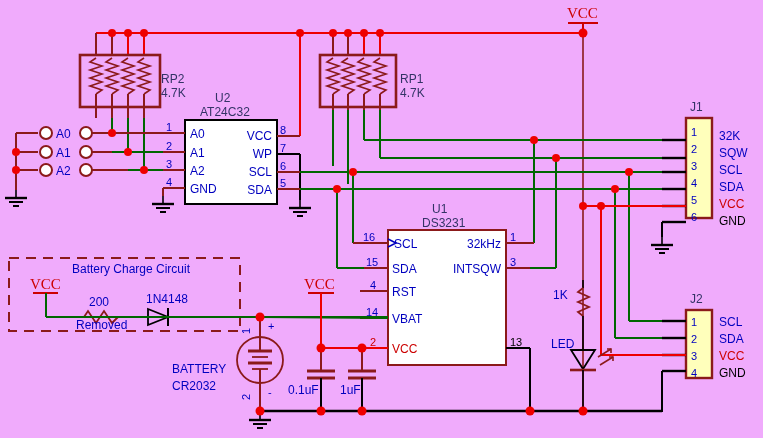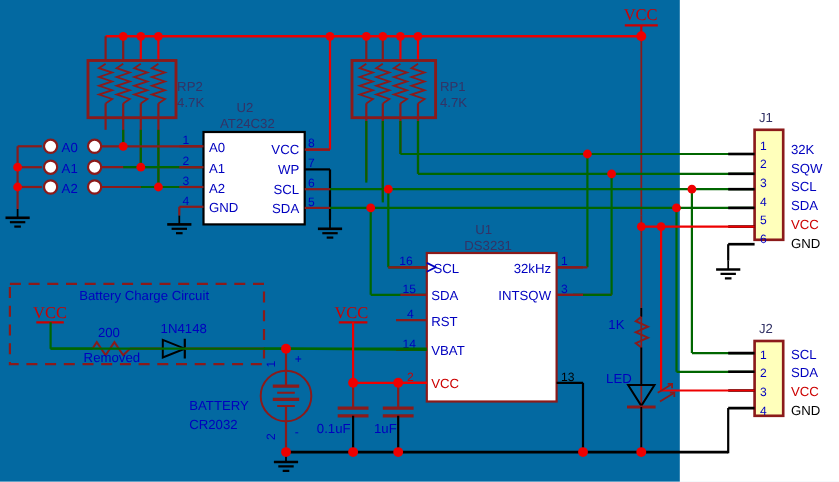--- a/index.html
+++ b/index.html
@@ -1,18 +1,18 @@
 <!DOCTYPE html>
 <html><head>
 <meta charset="utf-8">
 <style>
   html,body{margin:0;padding:0;background:#ffffff;}
   body{width:763px;height:438px;overflow:hidden;
        font-family:"Liberation Sans",sans-serif;}
-  #sheet{position:relative;width:618px;height:438px;background:#0369a1;}
+  #sheet{position:relative;width:763px;height:438px;background:#f0abfc;}
   svg{display:block;}
   .lbl{font-family:"Liberation Sans",sans-serif;font-size:12px;fill:#0000bf;}
   .lbl-sm{font-family:"Liberation Sans",sans-serif;font-size:11px;fill:#0000bf;}
   .lbl-red{font-family:"Liberation Sans",sans-serif;font-size:12px;fill:#cc0000;}
   .lbl-blk{font-family:"Liberation Sans",sans-serif;font-size:12px;fill:#000000;}
   .pinnum{font-family:"Liberation Sans",sans-serif;font-size:11px;fill:#0000bf;}
   .pinnum-red{font-family:"Liberation Sans",sans-serif;font-size:11px;fill:#cc0000;}
   .pinnum-blk{font-family:"Liberation Sans",sans-serif;font-size:11px;fill:#000000;}
   .refdes{font-family:"Liberation Sans",sans-serif;font-size:12px;fill:#333366;}
   .vcc-txt{font-family:"Liberation Serif",serif;font-size:15px;fill:#cc0000;}

